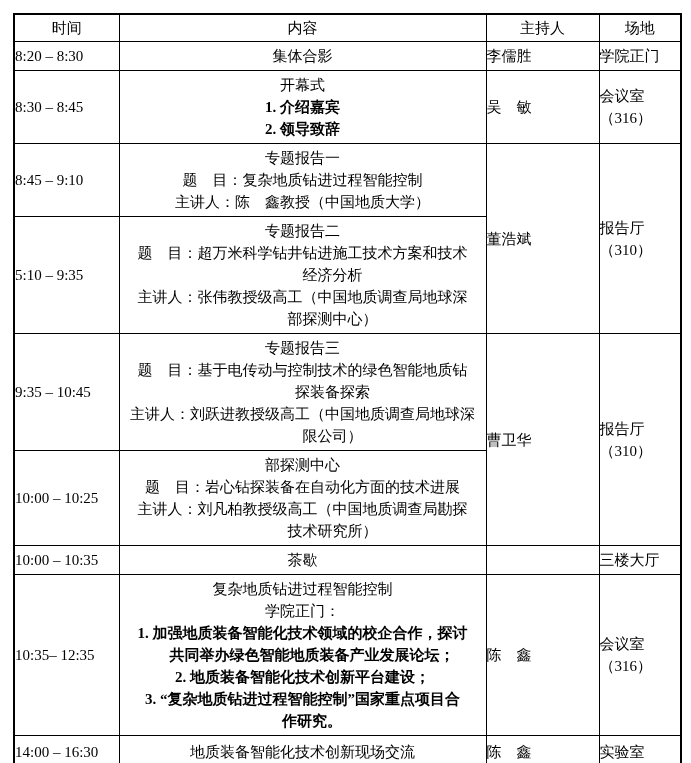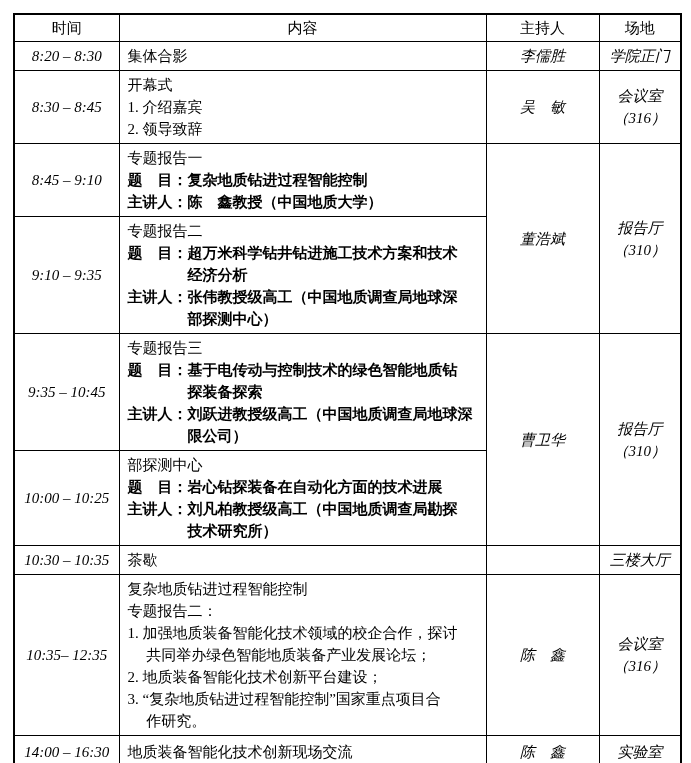--- a/index.html
+++ b/index.html
@@ -33,41 +33,39 @@
   th, td {
     border: 1px solid #000000;
     vertical-align: middle;
     font-size: 15px;
     line-height: 22px;
     font-weight: normal;
     overflow: hidden;
   }
   th.hdr { text-align: center; padding: 2px 0; }
   td.time-cell, td.host-cell, td.venue-cell {
-    text-align: center;
     white-space: pre-line;
     padding: 2px 0;
-    font-style: italic;
   }
   td.time-cell { white-space: nowrap; }
   td.content-cell {
-    text-align: left;
+    text-align: center;
     padding: 3px 8px 3px 8px;
   }
   .cline {
     white-space: pre-line;
   }
   .hang4 {
     padding-left: 4em;
     text-indent: -4em;
-    font-weight: bold;
   }
   .hangn {
     padding-left: 1.25em;
     text-indent: -1.25em;
+    font-weight: bold;
   }
   tr.h27  { height: 27px; }
   tr.h28  { height: 28px; }
   tr.h72  { height: 72px; }
   tr.h115 { height: 115px; }
   tr.h111 { height: 111px; }
   tr.h94  { height: 94px; }
   tr.h29  { height: 29px; }
   tr.h156 { height: 156px; }
   tr.h34  { height: 34px; }
@@ -119,21 +117,21 @@
         <div class="cline">专题报告一</div>
         <div class="cline hang4">题　目：复杂地质钻进过程智能控制</div>
         <div class="cline hang4">主讲人：陈　鑫教授（中国地质大学）</div>
       </td>
       <td class="host-cell" rowspan="2">董浩斌</td>
       <td class="venue-cell" rowspan="2">报告厅
 （310）</td>
     </tr>
 
     <tr class="h115">
-      <td class="time-cell">9:10 – 9:35</td>
+      <td class="time-cell">5:10 – 9:35</td>
       <td class="content-cell">
         <div class="cline">专题报告二</div>
         <div class="cline hang4">题　目：超万米科学钻井钻进施工技术方案和技术
 经济分析</div>
         <div class="cline hang4">主讲人：张伟教授级高工（中国地质调查局地球深
 部探测中心）</div>
       </td>
     </tr>
 
     <tr class="h111">
@@ -154,33 +152,33 @@
       <td class="time-cell">10:00 – 10:25</td>
       <td class="content-cell">
         <div class="cline">部探测中心</div>
         <div class="cline hang4">题　目：岩心钻探装备在自动化方面的技术进展</div>
         <div class="cline hang4">主讲人：刘凡柏教授级高工（中国地质调查局勘探
 技术研究所）</div>
       </td>
     </tr>
 
     <tr class="h29">
-      <td class="time-cell">10:30 – 10:35</td>
+      <td class="time-cell">10:00 – 10:35</td>
       <td class="content-cell">
         <div class="cline">茶歇</div>
       </td>
       <td class="host-cell"></td>
       <td class="venue-cell">三楼大厅</td>
     </tr>
 
     <tr class="h156">
       <td class="time-cell">10:35– 12:35</td>
       <td class="content-cell">
         <div class="cline">复杂地质钻进过程智能控制</div>
-        <div class="cline">专题报告二：</div>
+        <div class="cline">学院正门：</div>
         <div class="cline hangn">1. 加强地质装备智能化技术领域的校企合作，探讨
 共同举办绿色智能地质装备产业发展论坛；</div>
         <div class="cline hangn">2. 地质装备智能化技术创新平台建设；</div>
         <div class="cline hangn">3. “复杂地质钻进过程智能控制”国家重点项目合
 作研究。</div>
       </td>
       <td class="host-cell">陈　鑫</td>
       <td class="venue-cell">会议室
 （316）</td>
     </tr>

